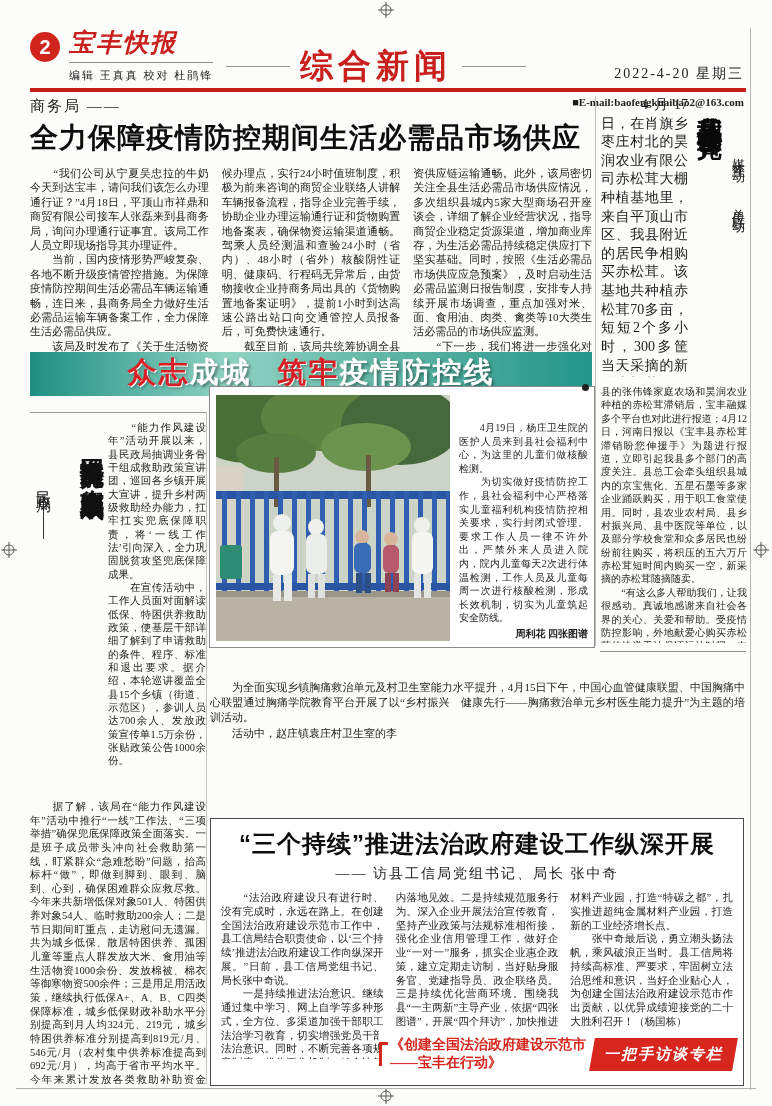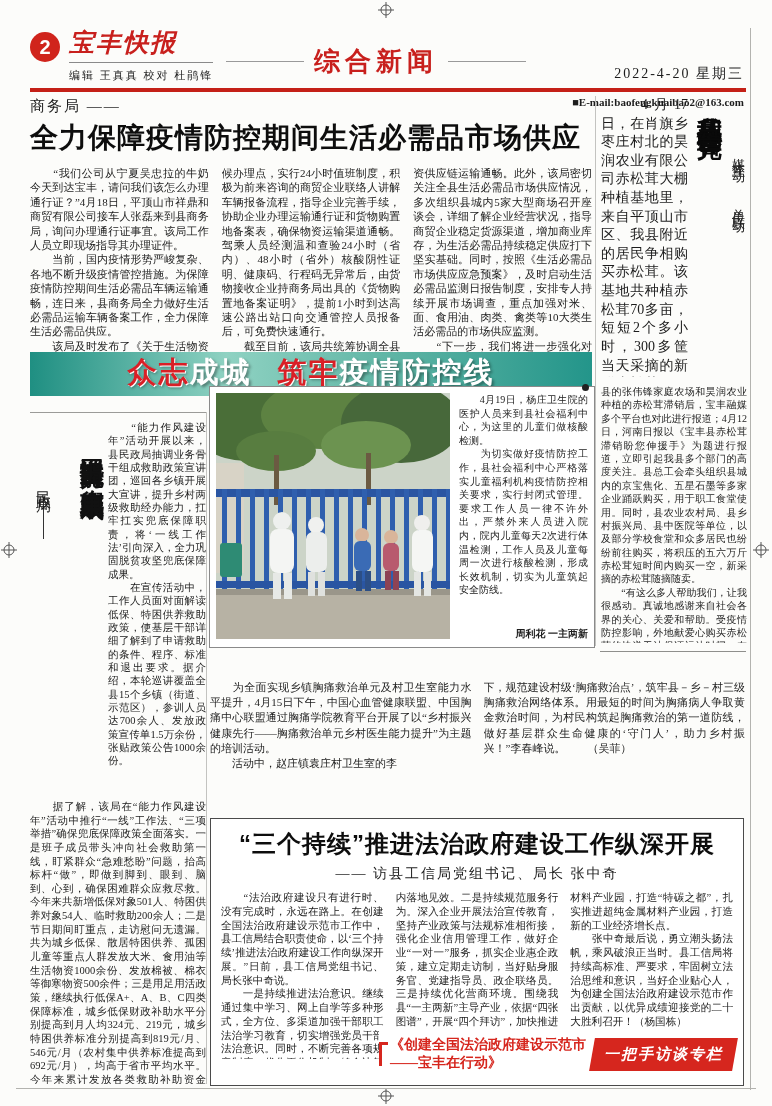--- a/index.html
+++ b/index.html
@@ -19,21 +19,21 @@
   .hdr-left{position:absolute;left:0;top:2px;display:flex;align-items:flex-start;}
   .page-num{width:30px;height:30px;border-radius:50%;background:#d0241c;color:#fff;
             font-family:"Liberation Sans","DejaVu Sans",sans-serif;font-size:20px;font-weight:bold;
             display:flex;align-items:center;justify-content:center;margin-top:2px;}
   .mast-wrap{margin-left:9px;}
   .masthead{color:#c8201d;font-size:25px;font-weight:bold;font-style:italic;letter-spacing:2px;
             border-bottom:1px solid #8a8a8a;padding-bottom:6px;line-height:1.05;}
   .edit-line{font-size:11px;letter-spacing:2px;margin-top:5px;color:#222;}
   .hdr-center{position:absolute;left:196px;top:16px;width:300px;display:flex;align-items:center;}
   .hdr-line{flex:1;height:1px;background:#9a9a9a;}
-  .section-title{color:#c8201d;font-size:26px;font-weight:bold;letter-spacing:5px;margin:0 10px;
+  .section-title{color:#c8201d;font-size:33px;font-weight:bold;letter-spacing:5px;margin:0 10px;
                  font-family:"Liberation Sans","DejaVu Sans",sans-serif;}
   .hdr-right{position:absolute;right:2px;top:8px;width:210px;margin-top:29px;}
   .hdr-date{font-size:14px;letter-spacing:2px;border-bottom:1px solid #8a8a8a;padding-bottom:6px;text-align:right;}
   .hdr-mail{font-size:11px;font-weight:bold;margin-top:6px;text-align:right;}
   .red-rule{position:absolute;left:30px;top:88px;width:716px;height:4px;background:#c42017;}
 
   
   .btxt{text-align:justify;white-space:pre-line;overflow:hidden;}
 
   
@@ -61,21 +61,21 @@
   .mush{position:absolute;left:601px;top:96px;width:146px;}
   .mush-top{display:flex;height:281px;}
   .mush-body1{width:88px;font-size:14px;line-height:1.33;}
   .mush-headline{writing-mode:vertical-rl;font-size:25px;font-weight:bold;letter-spacing:2px;
                  margin-left:5px;color:#0a0a0a;}
   .mush-sub{writing-mode:vertical-rl;font-size:13px;letter-spacing:4px;padding-top:52px;margin-left:3px;color:#222;}
   .mush-body2{margin-top:8px;height:258px;font-size:10px;line-height:1.34;}
 
   
   .photobox{position:absolute;left:209px;top:386px;width:386px;height:262px;border:1px solid #8a8a8a;
-            background:#fff;display:flex;padding:6px;gap:9px;}
+            background:#fff;display:flex;padding:6px;gap:9px;align-items:flex-end;}
   .photo{width:234px;height:246px;background:#cfd8ce;flex:none;}
   .capwrap{flex:1;display:flex;flex-direction:column;}
   .caption{font-size:10px;line-height:1.36;flex:1;}
   .credit{font-size:10px;font-weight:bold;text-align:right;margin-top:2px;}
   .pin{position:absolute;right:5px;top:-3px;width:7px;height:7px;background:#222;border-radius:50%;}
 
   
   .civil{position:absolute;left:30px;top:412px;width:176px;border-top:1px solid #9b9b98;padding-top:8px;}
   .civil-top{display:flex;height:374px;}
   .civil-kicker{width:26px;text-align:center;padding-top:58px;}
@@ -258,42 +258,41 @@
       <g>
         <circle cx="206" cy="130" r="8" fill="#efefed"></circle>
         <rect x="196" y="137" width="21" height="42" rx="7" fill="#f5f6f4"></rect>
         <rect x="198" y="179" width="7" height="24" fill="#e4e6e3"></rect>
         <rect x="208" y="179" width="7" height="24" fill="#e4e6e3"></rect>
       </g>
     </svg>
     <div class="capwrap" data-interactable="false">
       <div class="caption btxt" data-interactable="false">　　4月19日，杨庄卫生院的医护人员来到县社会福利中心，为这里的儿童们做核酸检测。
 　　为切实做好疫情防控工作，县社会福利中心严格落实儿童福利机构疫情防控相关要求，实行封闭式管理。要求工作人员一律不许外出，严禁外来人员进入院内，院内儿童每天2次进行体温检测，工作人员及儿童每周一次进行核酸检测，形成长效机制，切实为儿童筑起安全防线。</div>
-      <div class="credit" data-interactable="false">周利花 一主两新</div>
+      <div class="credit" data-interactable="false">周利花 四张图谱</div>
     </div>
   </div>
 
   <div class="civil" data-interactable="false">
     <div class="civil-top" data-interactable="false">
       <div class="civil-kicker" data-interactable="false">
         <div class="vtext" data-interactable="false">民政局</div>
         <div class="dash" data-interactable="false"></div>
       </div>
       <div class="civil-headline" data-interactable="false">巡回宣讲提能力　兜底政策固成果</div>
       <div class="civil-body1 btxt" data-interactable="false">　　“能力作风建设年”活动开展以来，县民政局抽调业务骨干组成救助政策宣讲团，巡回各乡镇开展大宣讲，提升乡村两级救助经办能力，扛牢扛实兜底保障职责，将‘一线工作法’引向深入，全力巩固脱贫攻坚兜底保障成果。
 　　在宣传活动中，工作人员面对面解读低保、特困供养救助政策，使基层干部详细了解到了申请救助的条件、程序、标准和退出要求。据介绍，本轮巡讲覆盖全县15个乡镇（街道、示范区），参训人员达700余人、发放政策宣传单1.5万余份，张贴政策公告1000余份。</div>
     </div>
     <div class="civil-body2 btxt" data-interactable="false">　　据了解，该局在“能力作风建设年”活动中推行“一线”工作法、“三项举措”确保兜底保障政策全面落实。一是班子成员带头冲向社会救助第一线，盯紧群众“急难愁盼”问题，抬高标杆“做”，即做到脚到、眼到、脑到、心到，确保困难群众应救尽救。今年来共新增低保对象501人、特困供养对象54人、临时救助200余人；二是节日期间盯重点，走访慰问无遗漏。共为城乡低保、散居特困供养、孤困儿童等重点人群发放大米、食用油等生活物资1000余份、发放棉被、棉衣等御寒物资500余件；三是用足用活政策，继续执行低保A+、A、B、C四类保障标准，城乡低保财政补助水平分别提高到月人均324元、219元，城乡特困供养标准分别提高到819元/月、546元/月（农村集中供养标准提高到692元/月），均高于省市平均水平。今年来累计发放各类救助补助资金2000余万元，确保了困难群众基本生活不受疫情、冰冻灾害影响。（杨国栋　苗晓飞）</div>
   </div>
 
   <div class="chest" data-interactable="false">
     <div class="chest-cols" data-interactable="false">
       <div class="btxt" data-interactable="false">　　为全面实现乡镇胸痛救治单元及村卫生室能力水平提升，4月15日下午，中国心血管健康联盟、中国胸痛中心联盟通过胸痛学院教育平台开展了以“乡村振兴　健康先行——胸痛救治单元乡村医生能力提升”为主题的培训活动。
 　　活动中，赵庄镇袁庄村卫生室的李</div>
-      <div class="btxt" data-interactable="false">下，规范建设村级‘胸痛救治点’，筑牢县－乡－村三级胸痛救治网络体系。用最短的时间为胸痛病人争取黄金救治时间，为村民构筑起胸痛救治的第一道防线，做好基层群众生命健康的‘守门人’，助力乡村振兴！”李春峰说。　　（吴菲）</div>
     </div>
   </div>
 
   <div class="law" data-interactable="false">
     <div class="law-headline" data-interactable="false">“三个持续”推进法治政府建设工作纵深开展</div>
     <div class="law-sub" data-interactable="false">—— 访县工信局党组书记、局长 张中奇</div>
     <div class="law-cols" data-interactable="false">
       <div class="btxt" data-interactable="false">　　“法治政府建设只有进行时、没有完成时，永远在路上。在创建全国法治政府建设示范市工作中，县工信局结合职责使命，以‘三个持续’推进法治政府建设工作向纵深开展。”日前，县工信局党组书记、局长张中奇说。
 　　一是持续推进法治意识。继续通过集中学习、网上自学等多种形式，全方位、多渠道加强干部职工法治学习教育，切实增强党员干部法治意识。同时，不断完善各项规章制度，优化工作机制，健全决策体系，确保各项工作在法治范围</div>
       <div class="btxt" data-interactable="false">内落地见效。二是持续规范服务行为。深入企业开展法治宣传教育，坚持产业政策与法规标准相衔接，强化企业信用管理工作，做好企业“一对一”服务，抓实企业惠企政策，建立定期走访制，当好贴身服务官、党建指导员、政企联络员。三是持续优化营商环境。围绕我县“一主两新”主导产业，依据“四张图谱”，开展“四个拜访”，加快推进高纯碳</div>

